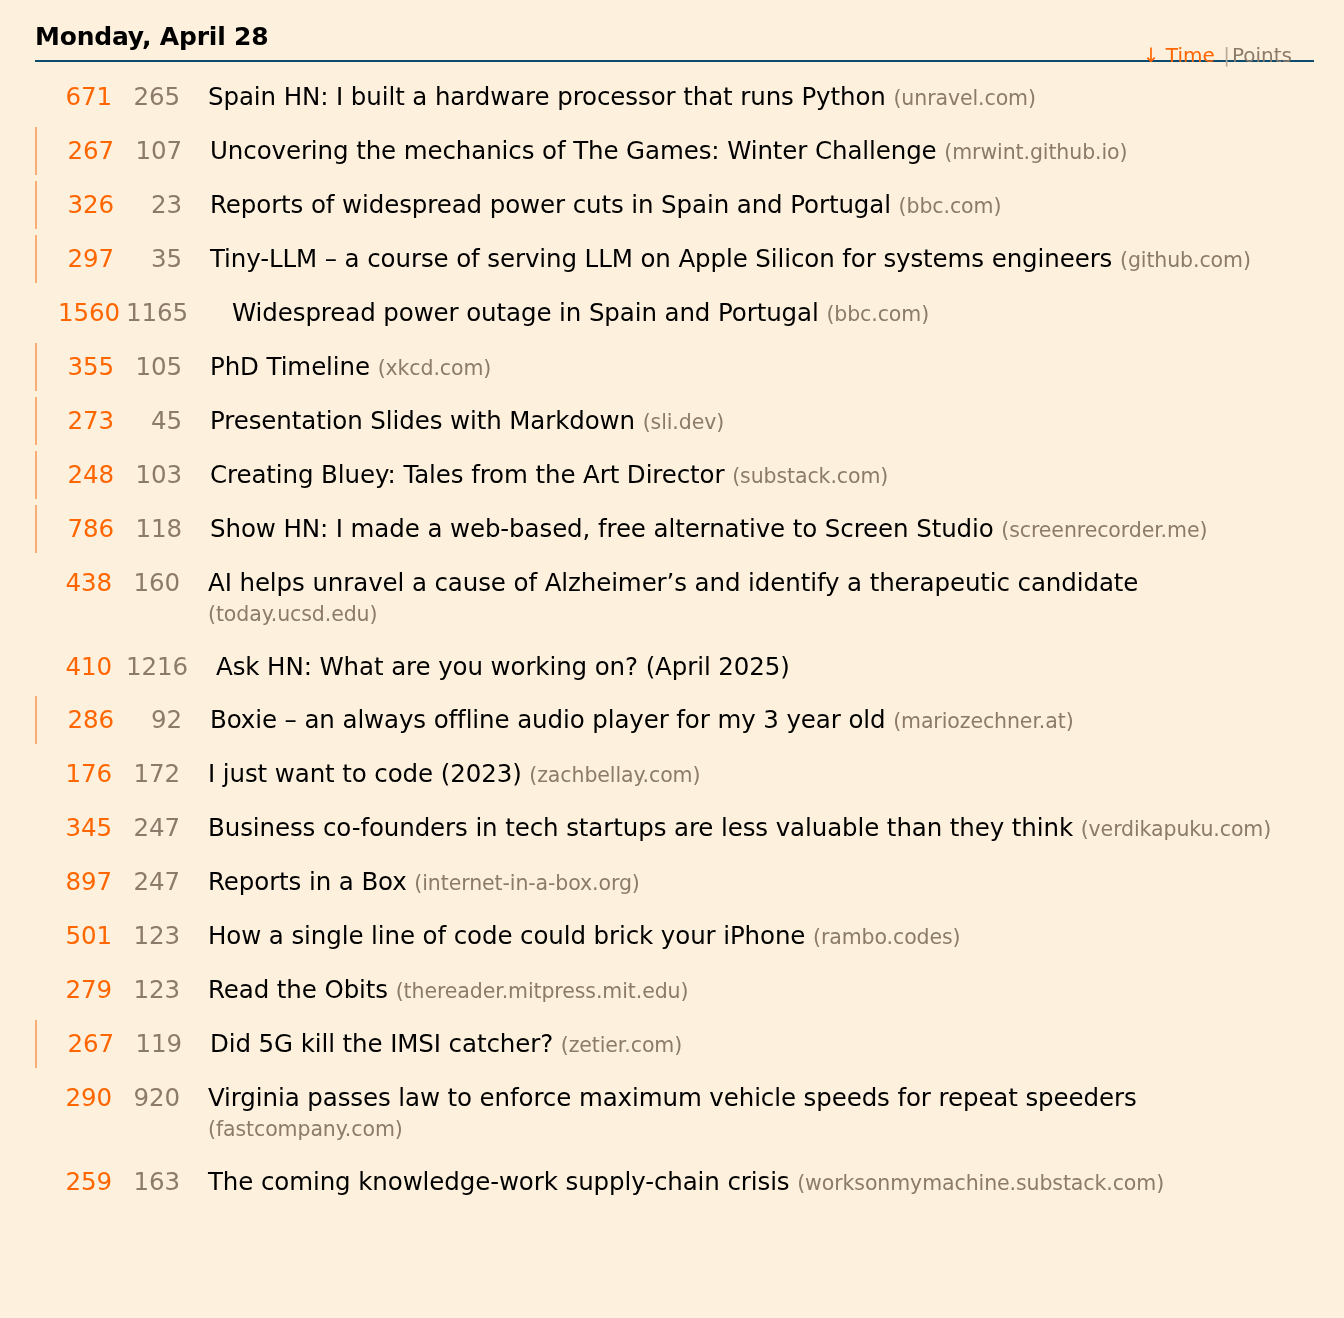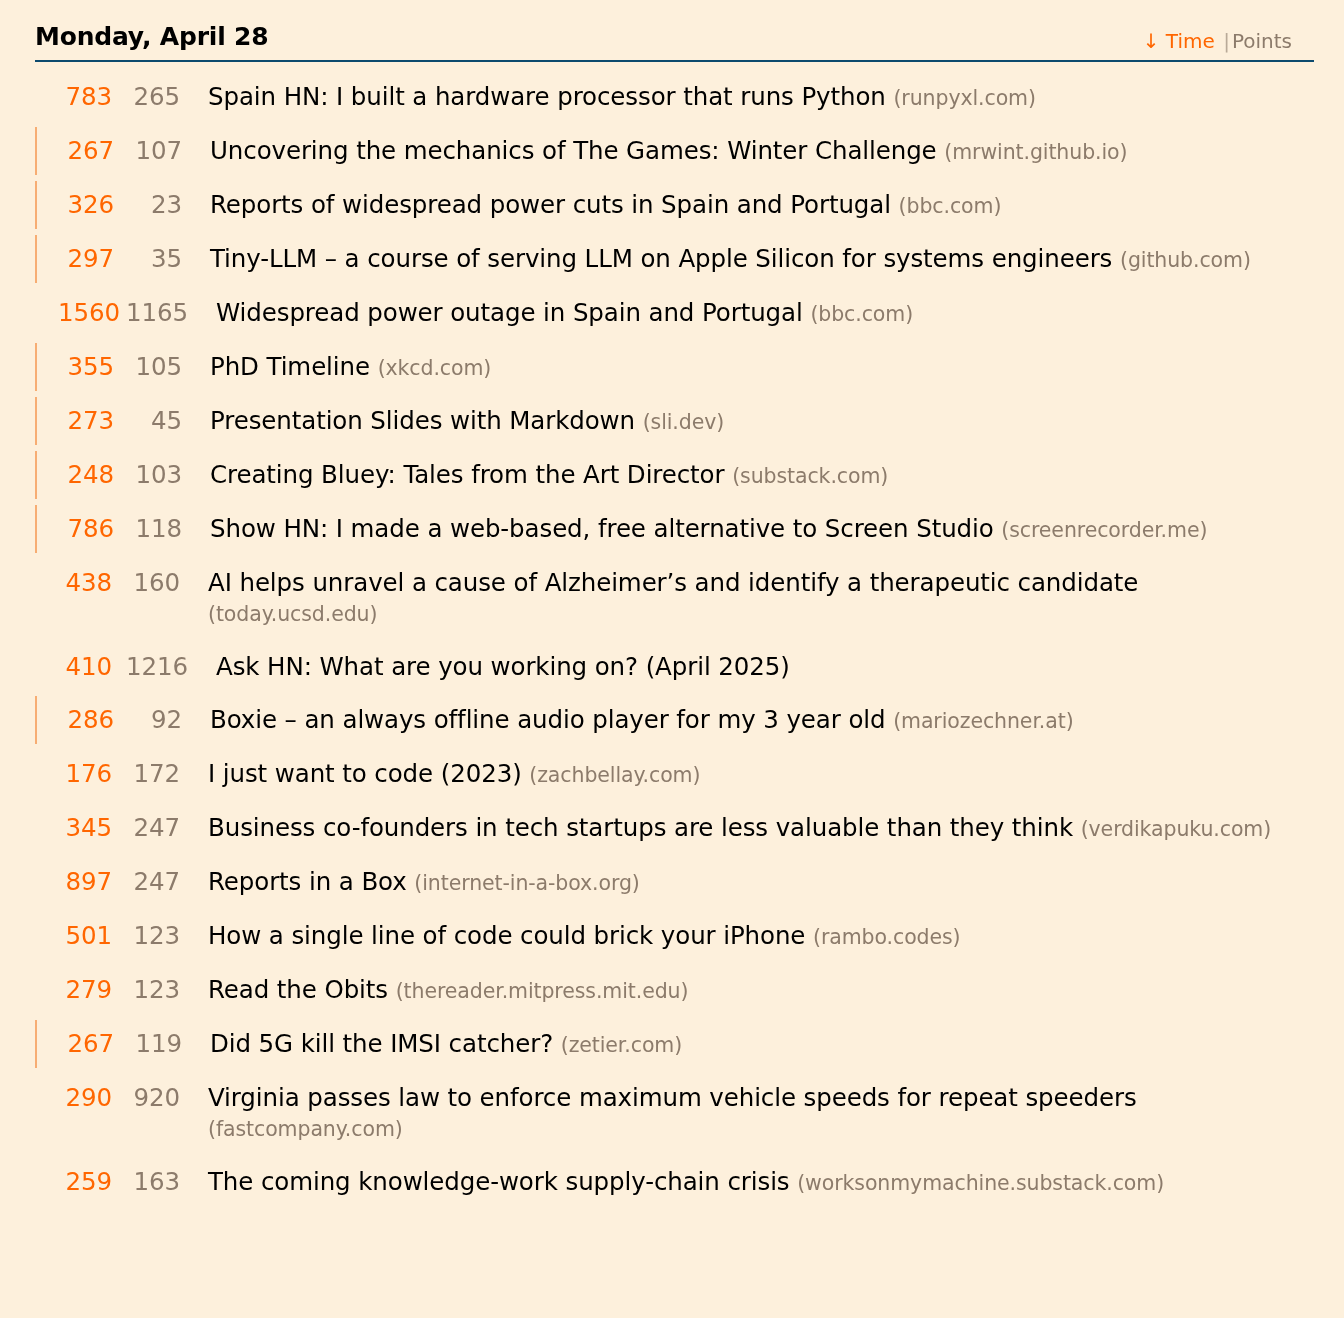--- a/index.html
+++ b/index.html
@@ -12,21 +12,21 @@
     .wrap { position: absolute; left: 35px; top: 0; width: 1279px; }
     .header {
       position: relative; height: 60px;
       border-bottom: 2px solid #0c4a6e;
     }
     .day-title {
       position: absolute; left: 0; top: 22px;
       font-size: 25px; font-weight: bold; letter-spacing: -0.2px;
     }
     .sort {
-      position: absolute; right: 22px; top: 29px;
+      position: absolute; right: 22px; top: 43px;
       font-size: 20px;
     }
     .sort .active { color: #ff6600; }
     .sort .sep { color: #b9aa98; margin: 0 2px; }
     .sort .inactive { color: #8c7b6b; }
     .list { position: relative; margin-top: 8px; }
     .row {
       position: relative; display: flex; align-items: flex-start;
       padding: 12px 0 11px 0; min-height: 30px;
       font-size: 24.5px; line-height: 30px;
@@ -44,44 +44,44 @@
     }
     .cmt {
       color: #8c7b6b; text-align: right;
       width: 68px; flex: none; margin-left: 0;
     }
     .row.wide .pts { width: 85px; margin-left: 0; }
     .row.wide .cmt { width: 68px; }
     .row.wide2 .pts { width: 77px; }
     .row.wide2 .cmt { width: 76px; }
     .title-cell { margin-left: 28px; flex: 1; }
-    .row.wide .title-cell { margin-left: 28px; }
+    .row.wide .title-cell { margin-left: 44px; }
     .row.wide2 .title-cell { margin-left: 28px; }
     .title { color: #000; text-decoration: none; cursor: pointer; }
     .domain { color: #8c7b6b; font-size: 20.5px; cursor: pointer; }
   </style>
 </head>
 <body>
 
 <div class="wrap">
   <div class="header">
     <div class="day-title">Monday, April 28</div>
     <div class="sort">
       <span class="active">
         <span>↓</span>
         <span>Time</span>
       </span><span class="sep">|</span><span class="inactive">Points</span>
     </div>
   </div>
 
   <div class="list">
     <div class="row">
-      <span class="pts">783</span>
+      <span class="pts">671</span>
       <span class="cmt">265</span>
-      <span class="title-cell"><a class="title">Spain HN: I built a hardware processor that runs Python</a> <span class="domain">(runpyxl.com)</span></span>
+      <span class="title-cell"><a class="title">Spain HN: I built a hardware processor that runs Python</a> <span class="domain">(unravel.com)</span></span>
     </div>
     <div class="row visited">
       <span class="pts">267</span>
       <span class="cmt">107</span>
       <span class="title-cell"><a class="title">Uncovering the mechanics of The Games: Winter Challenge</a> <span class="domain">(mrwint.github.io)</span></span>
     </div>
     <div class="row visited">
       <span class="pts">326</span>
       <span class="cmt">23</span>
       <span class="title-cell"><a class="title">Reports of widespread power cuts in Spain and Portugal</a> <span class="domain">(bbc.com)</span></span>

